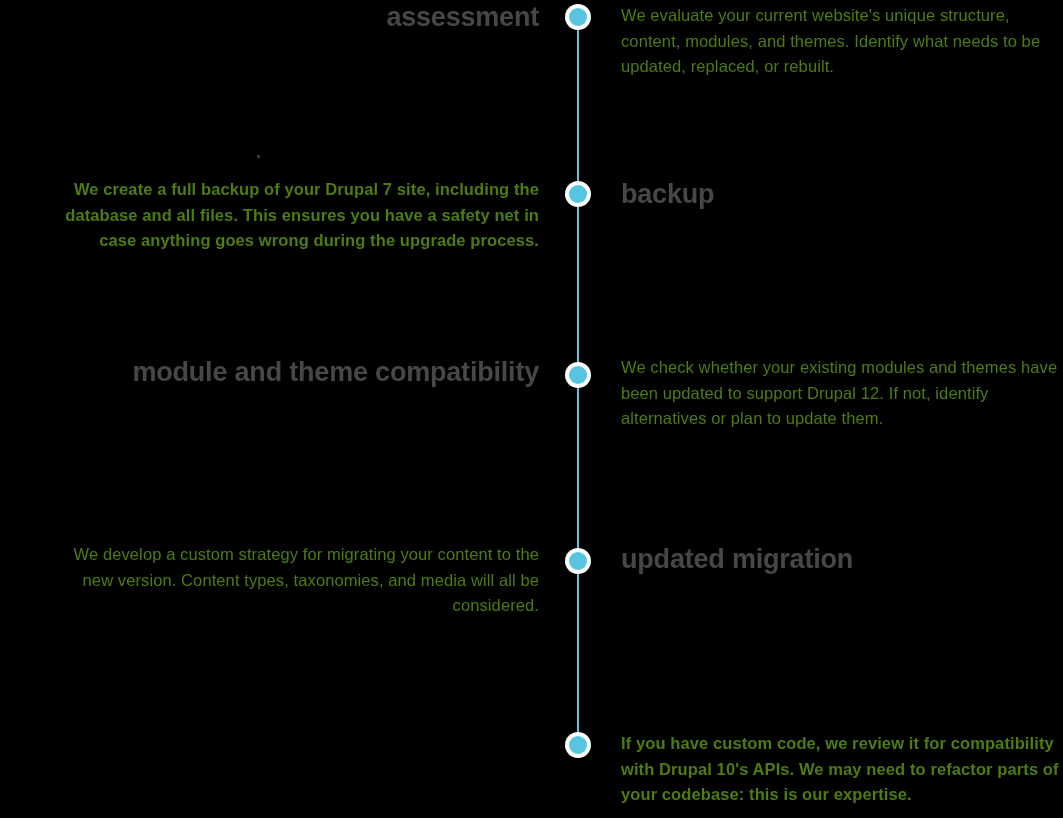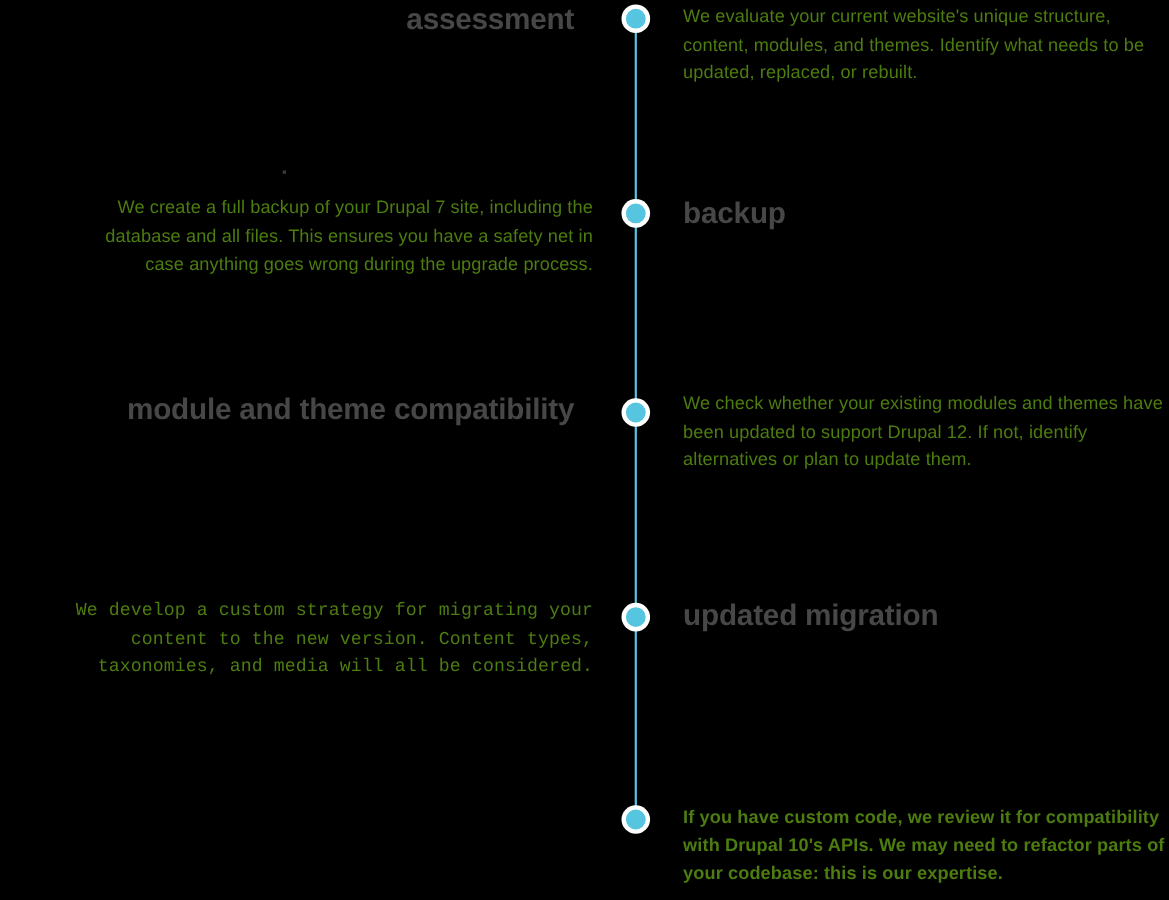--- a/index.html
+++ b/index.html
@@ -57,21 +57,21 @@
   .item-title {
     position: absolute;
     font-size: 27px;
     font-weight: bold;
     color: #474747;
     letter-spacing: -0.2px;
     white-space: nowrap;
     line-height: 1;
   }
   .item-title.side-left {
-    right: 541px;
+    right: 524px;
     text-align: right;
   }
   .item-title.side-right {
     left: 621px;
     text-align: left;
   }
 
   .item-desc {
     position: absolute;
     font-size: 16.5px;
@@ -106,27 +106,27 @@
 <div id="timeline-root">
 
   <div class="spine"></div>
 
   <div class="node" style="top:17px;"></div>
   <div class="item-title side-left" style="top:4px;">assessment</div>
   <div class="item-desc side-right" style="top:3px;">We evaluate your current website's unique structure, content, modules, and themes. Identify what needs to be updated, replaced, or rebuilt.</div>
 
   <div class="node" style="top:194px;"></div>
   <div class="item-title side-right" style="top:181px;text-align:right;">backup</div>
-  <div class="item-desc side-left" style="top:177px;">We create a full backup of your Drupal 7 site, including the database and all files. This ensures you have a safety net in case anything goes wrong during the upgrade process.</div>
+  <div class="item-desc side-left" style="top:177px;font-weight:bold;">We create a full backup of your Drupal 7 site, including the database and all files. This ensures you have a safety net in case anything goes wrong during the upgrade process.</div>
 
   <div class="node" style="top:375px;"></div>
   <div class="item-title side-left" style="top:359px;">module and theme compatibility</div>
   <div class="item-desc side-right" style="top:355px;">We check whether your existing modules and themes have been updated to support Drupal 12. If not, identify alternatives or plan to update them.</div>
 
   <div class="node" style="top:561px;"></div>
   <div class="item-title side-right" style="top:546px;">updated migration</div>
-  <div class="item-desc side-left" style="top:542px;font-family:Liberation Mono, monospace;">We develop a custom strategy for migrating your content to the new version. Content types, taxonomies, and media will all be considered.</div>
+  <div class="item-desc side-left" style="top:542px;">We develop a custom strategy for migrating your content to the new version. Content types, taxonomies, and media will all be considered.</div>
 
   <div class="node" style="top:745px;"></div>
   <div class="item-desc side-right" style="top:731px;font-weight:bold;">If you have custom code, we review it for compatibility with Drupal 10's APIs. We may need to refactor parts of your codebase: this is our expertise.</div>
 
   <div class="speck"></div>
 </div>
 
 </body></html>

